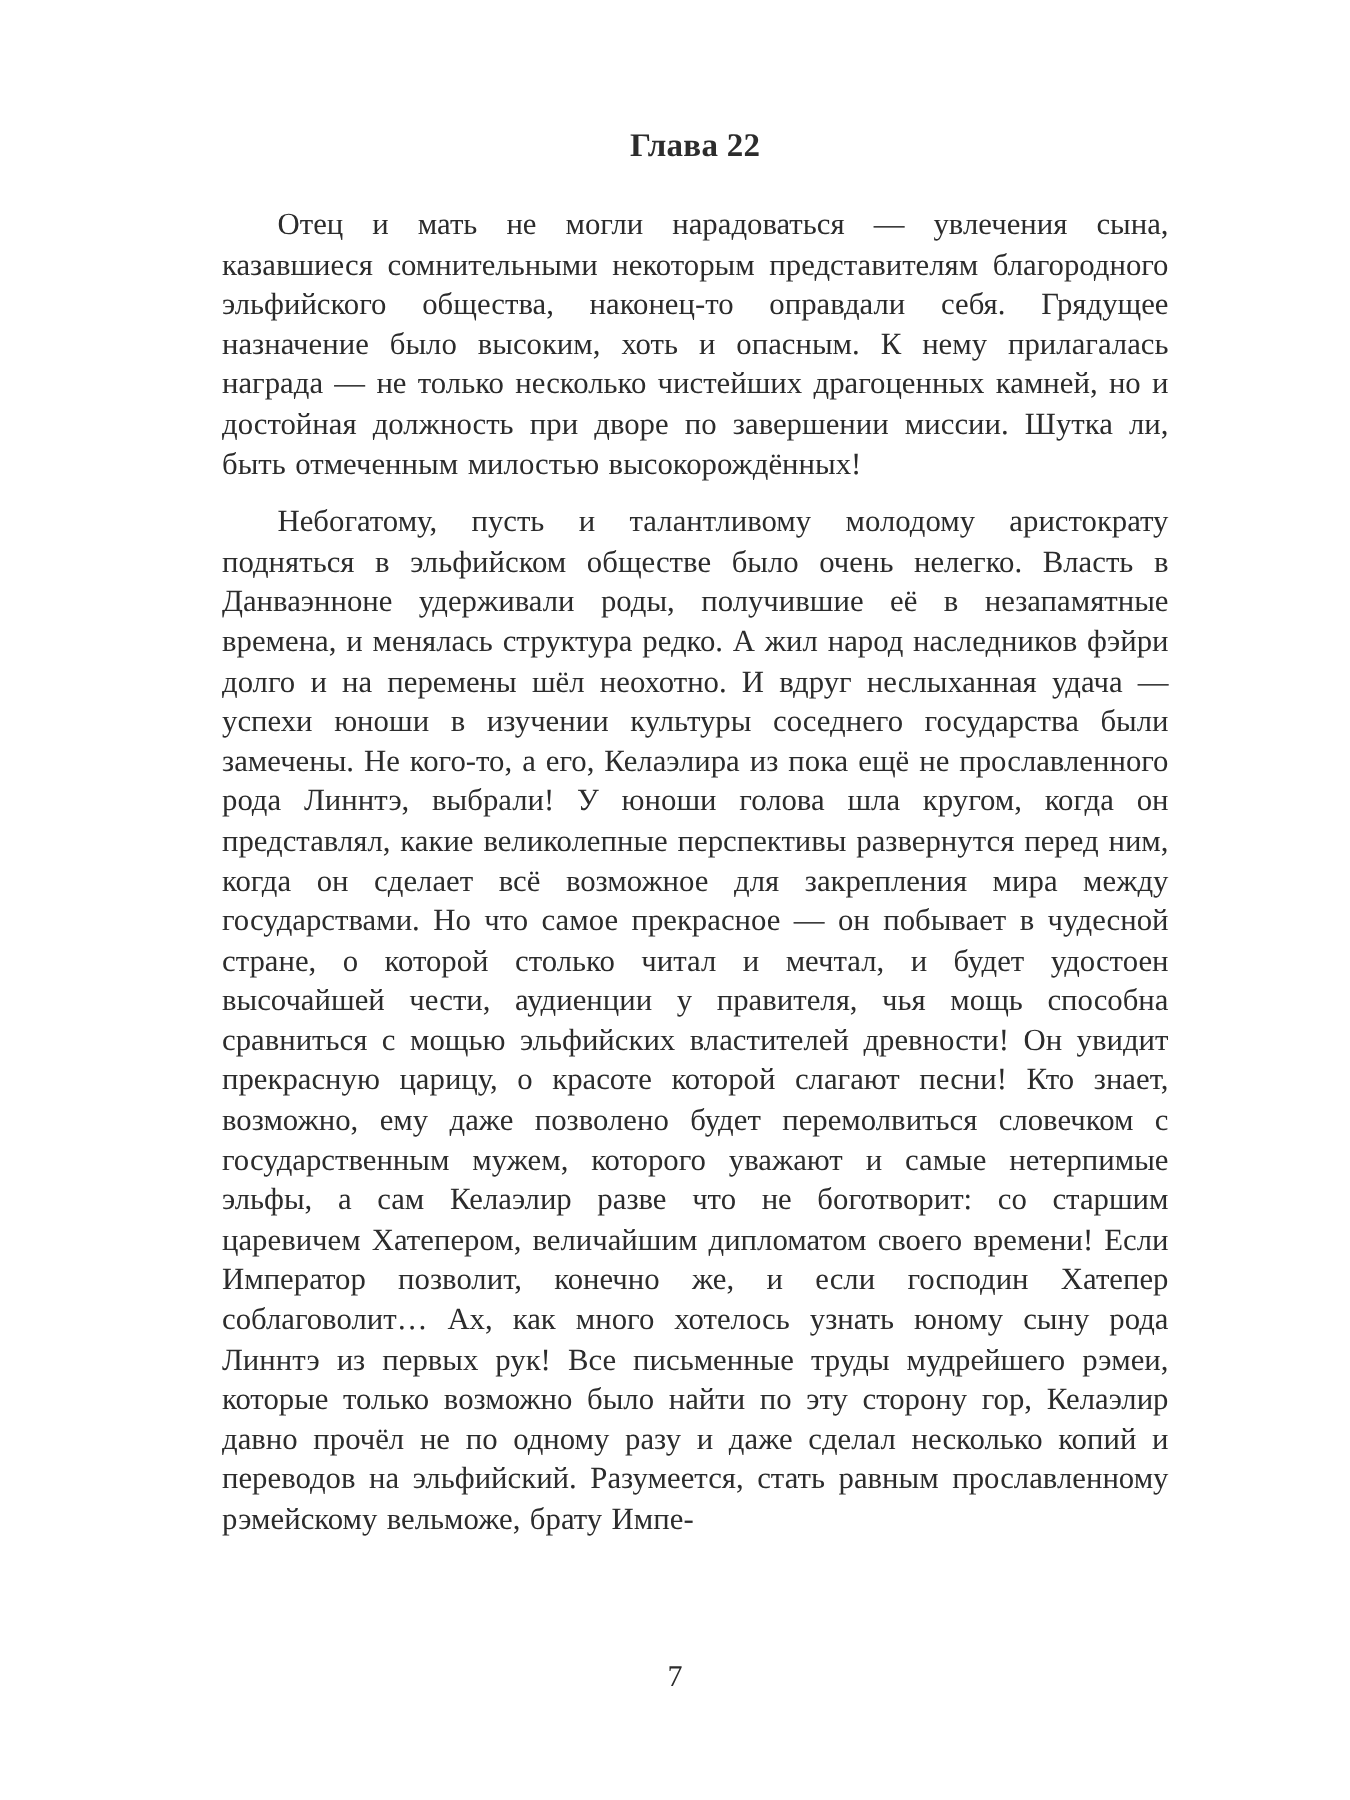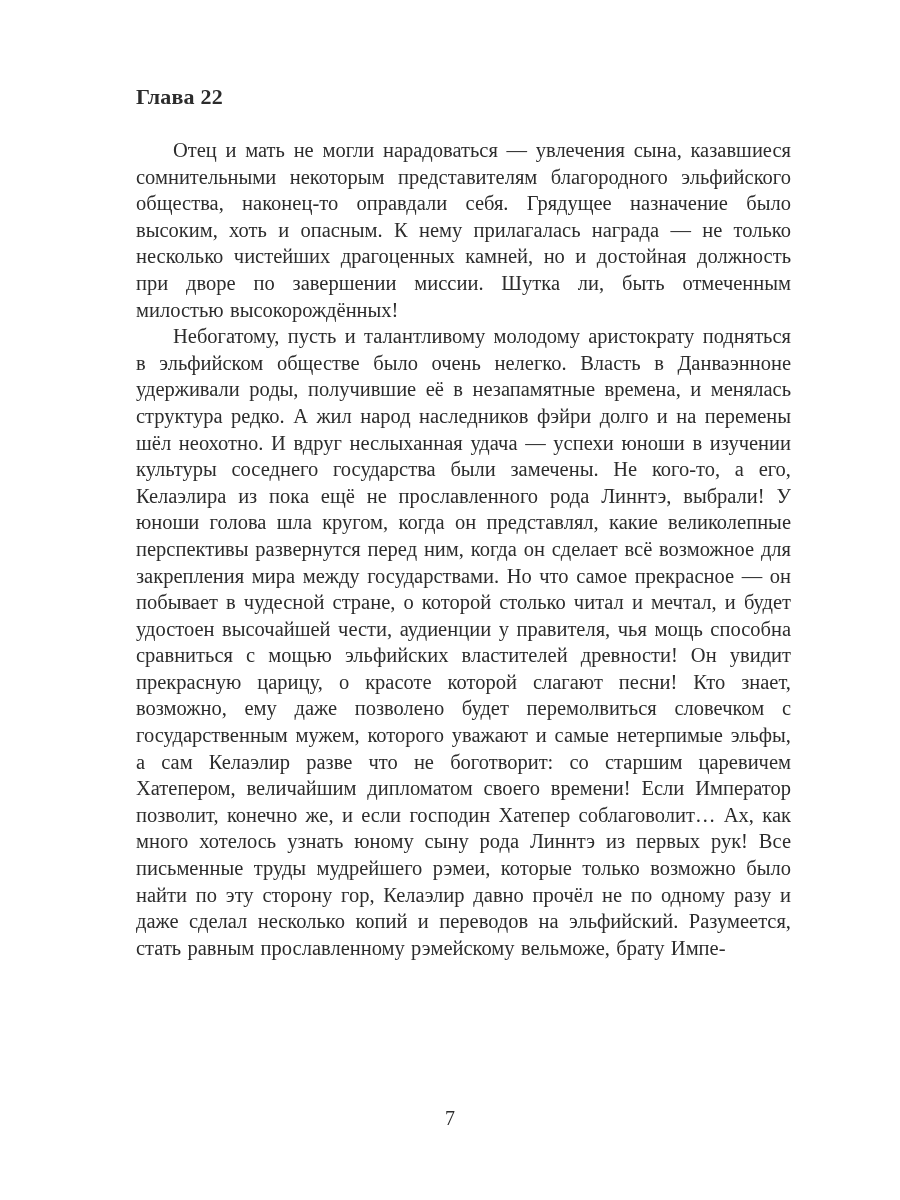--- a/index.html
+++ b/index.html
@@ -16,32 +16,33 @@
       color: #2c2c2c;
       overflow: hidden;
     }
     .content {
       position: absolute;
       left: 136px;
       top: 84px;
       width: 655px;
     }
     .chapter-title {
+      text-align: center;
       font-size: 22px;
       font-weight: bold;
       letter-spacing: 0.2px;
       margin-bottom: 27px;
     }
     .paragraph {
       font-size: 20.5px;
       line-height: 26.6px;
       text-align: justify;
       text-indent: 37px;
       word-spacing: 1.2px;
-      margin: 0;
+      margin: 12px;
     }
     .page-number {
       position: absolute;
       left: 0;
       right: 0;
       bottom: 70px;
       text-align: center;
       font-size: 20px;
       color: #2c2c2c;
     }

